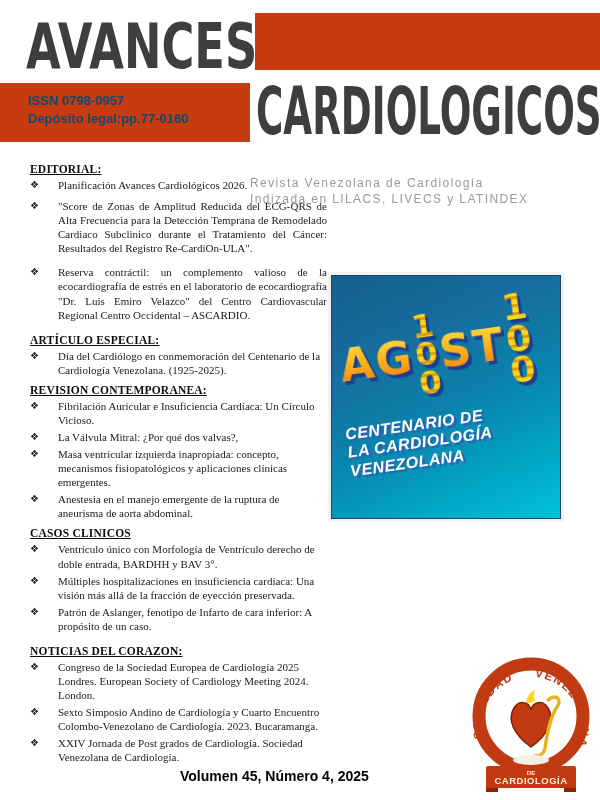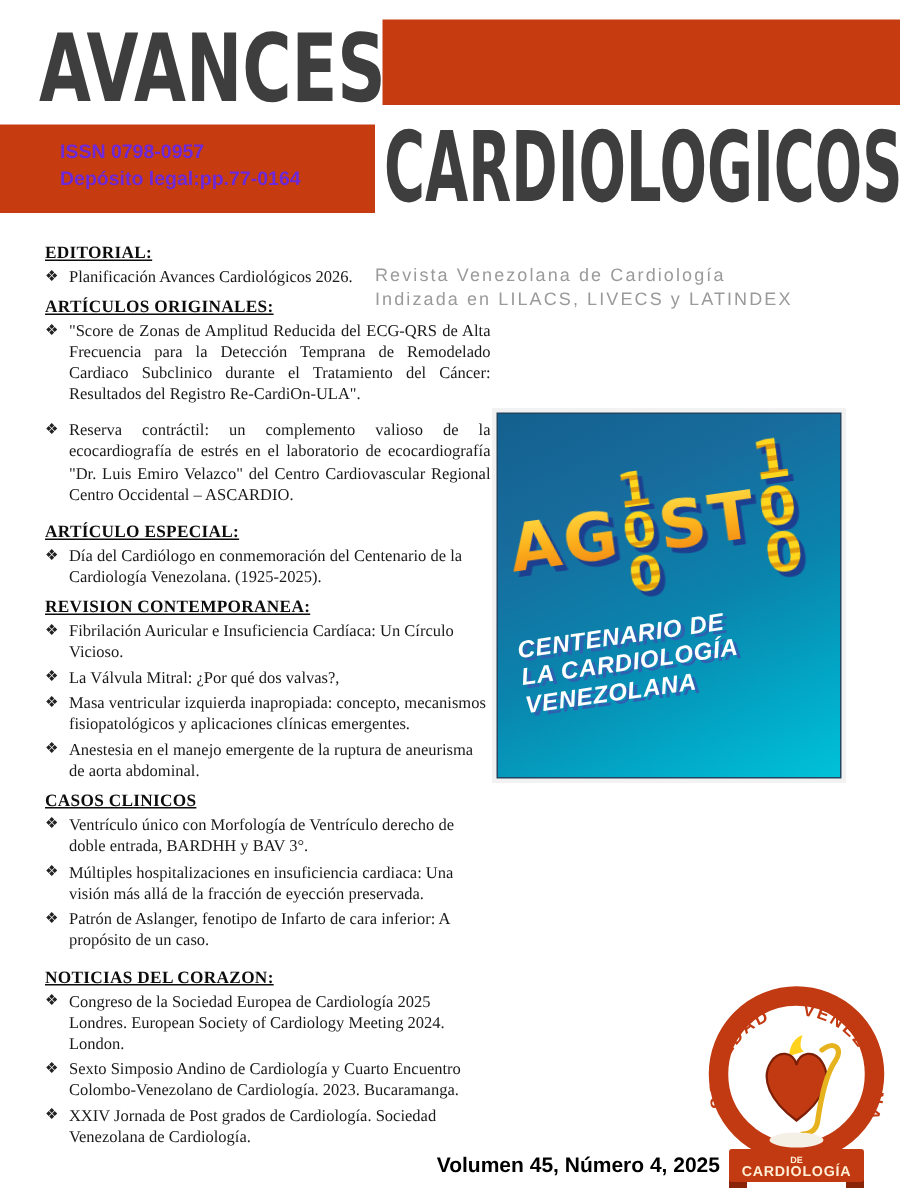--- a/index.html
+++ b/index.html
@@ -9,37 +9,37 @@
 
   
   .red-top { position:absolute; left:255px; top:13px; width:345px; height:57px; background:#c63c10; }
   .title-avances {
     position:absolute; left:26px; top:10px; z-index:3;
     font-family:"DejaVu Sans", sans-serif; font-weight:900; color:#3e3e3e;
     font-size:56px; letter-spacing:0px; transform:scale(0.80,1.12); transform-origin:left top;
     white-space:nowrap;
   }
   .red-left { position:absolute; left:0; top:83px; width:250px; height:59px; background:#c63c10; }
-  .issn-box { position:absolute; left:40px; top:92px; z-index:3; color:#6d28d9; font-weight:bold; font-size:13px; line-height:18px; }
+  .issn-box { position:absolute; left:28px; top:92px; z-index:3; color:#0c4a6e; font-weight:bold; font-size:13px; line-height:18px; }
   .title-cardio {
     position:absolute; left:256px; top:74px; z-index:3;
     font-family:"DejaVu Sans", sans-serif; font-weight:900; color:#3e3e3e;
     font-size:50px; transform:scale(0.745,1.30); transform-origin:left top;
     white-space:nowrap;
   }
   .subtitle { position:absolute; left:250px; top:144px; width:348px; text-align:left;
     color:#9a9a9a; font-size:12px; letter-spacing:1.4px; line-height:16px; white-space:nowrap;margin-top:31px; }
 
   
   .toc { position:absolute; left:30px; top:163px; width:297px; color:#1a1a1a; }
   .section { margin-bottom:7px;font-family:Liberation Serif, serif; }
   .heading { font-weight:bold; text-decoration:underline; font-size:11.5px; color:#0d0d0d; margin-bottom:3px; letter-spacing:0.2px; }
   .item { display:flex; gap:7px; margin-bottom:3px; font-size:11px; line-height:1.28; }
   .bullet { flex:0 0 auto; font-size:10px; padding-top:1px; color:#222; }
-  .item-text { flex:1 1 auto; }
+  .item-text { flex:1 1 auto;margin-left:12px; }
   .justify .item-text { text-align:justify; }
   .gap-top { margin-top:12px; }
   .item-gap { margin-top:10px; }
 
   
   .poster { position:absolute; left:328px; top:272px; width:236px; height:250px;
     background:#f2f2f2; padding:3px; }
   .poster-inner { position:relative; width:100%; height:100%; overflow:hidden;
     border:1px solid #24455f;
     background:linear-gradient(155deg,#14608e 0%,#176d9e 28%,#0a84ad 55%,#02a7c6 80%,#00c2d8 100%); }
@@ -55,55 +55,54 @@
     background:repeating-linear-gradient(180deg,#ffd61e 0px,#ffd61e 5px,#e09c0c 5px,#e09c0c 8px);
     -webkit-background-clip:text; background-clip:text; color:transparent; }
   .stack-a { font-size:32px; }
   .stack-b { font-size:36px; margin-top:-6px; }
   .poster-caption { position:absolute; left:12px; top:150px; transform:rotate(-8deg); transform-origin:left top;
     color:#ffffff; font-weight:900; font-style:italic; font-size:16px; line-height:1.15; letter-spacing:0.5px;
     text-shadow:2.5px 2.5px 0 #2e62b0; white-space:nowrap; }
 
   
   .svc-logo { position:absolute; left:466px; top:650px; width:130px; height:145px; }
-  .volume-line { position:absolute; left:180px; top:768px; width:300px; text-align:right;
+  .volume-line { position:absolute; left:180px; top:768px; width:300px; text-align:left;
     font-weight:bold; font-size:14px; color:#000; }
 </style>
 </head>
 <body>
 
 <div class="page">
 
   <div class="red-top"></div>
   <div class="title-avances">AVANCES</div>
 
   <div class="red-left"></div>
   <div class="issn-box">
     <div>ISSN 0798-0957</div>
-    <div>Depósito legal:pp.77-0164</div>
+    <div>Depósito legal:pp.77-0160</div>
   </div>
   <div class="title-cardio">CARDIOLOGICOS</div>
 
   <div class="subtitle">
     <div>Revista Venezolana de Cardiología</div>
     <div>Indizada en LILACS, LIVECS y LATINDEX</div>
   </div>
 
   <div class="toc">
 
     <div class="section">
       <div class="heading">EDITORIAL:</div>
       <div class="item">
         <span class="bullet">❖</span>
         <span class="item-text">Planificación Avances Cardiológicos 2026.</span>
       </div>
     </div>
 
     <div class="section justify">
-      <div class="heading">ARTÍCULOS ORIGINALES:</div>
       <div class="item">
         <span class="bullet">❖</span>
         <span class="item-text">"Score de Zonas de Amplitud Reducida del ECG-QRS de Alta Frecuencia para la Detección Temprana de Remodelado Cardiaco Subclinico durante el Tratamiento del Cáncer: Resultados del Registro Re-CardiOn-ULA".</span>
       </div>
       <div class="item item-gap">
         <span class="bullet">❖</span>
         <span class="item-text">Reserva contráctil: un complemento valioso de la ecocardiografía de estrés en el laboratorio de ecocardiografía "Dr. Luis Emiro Velazco" del Centro Cardiovascular Regional Centro Occidental – ASCARDIO.</span>
       </div>
     </div>
 

